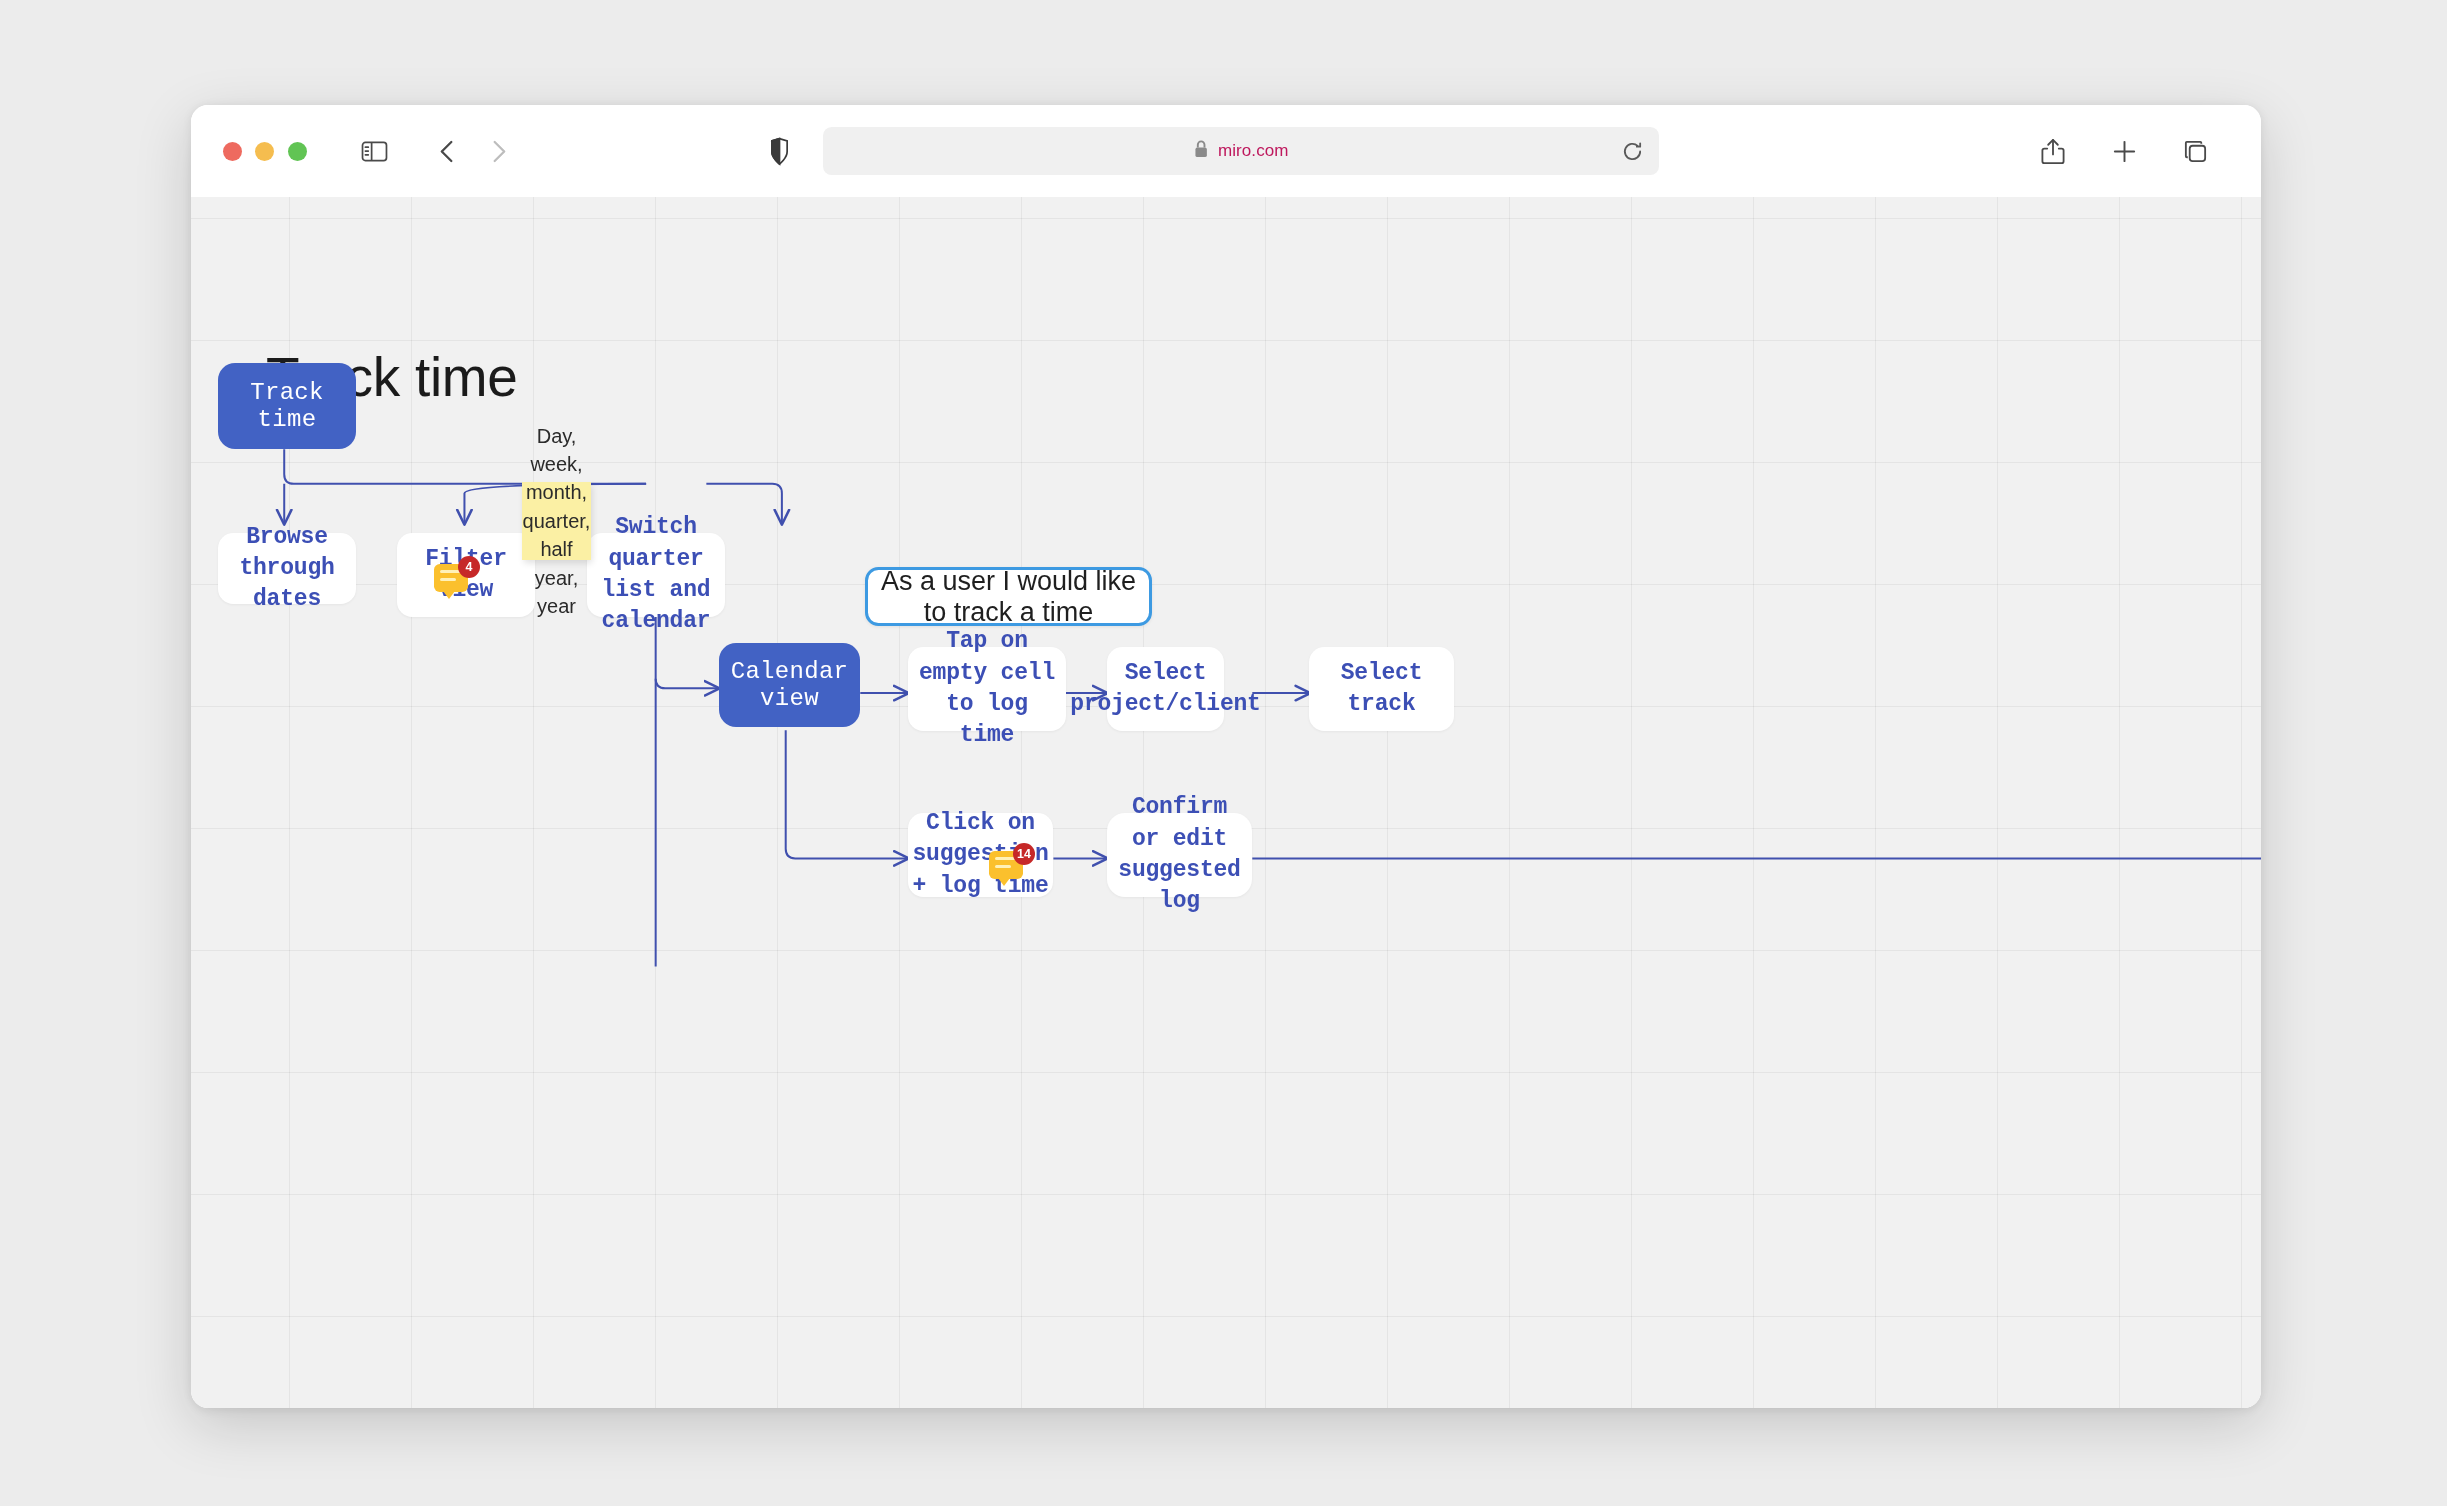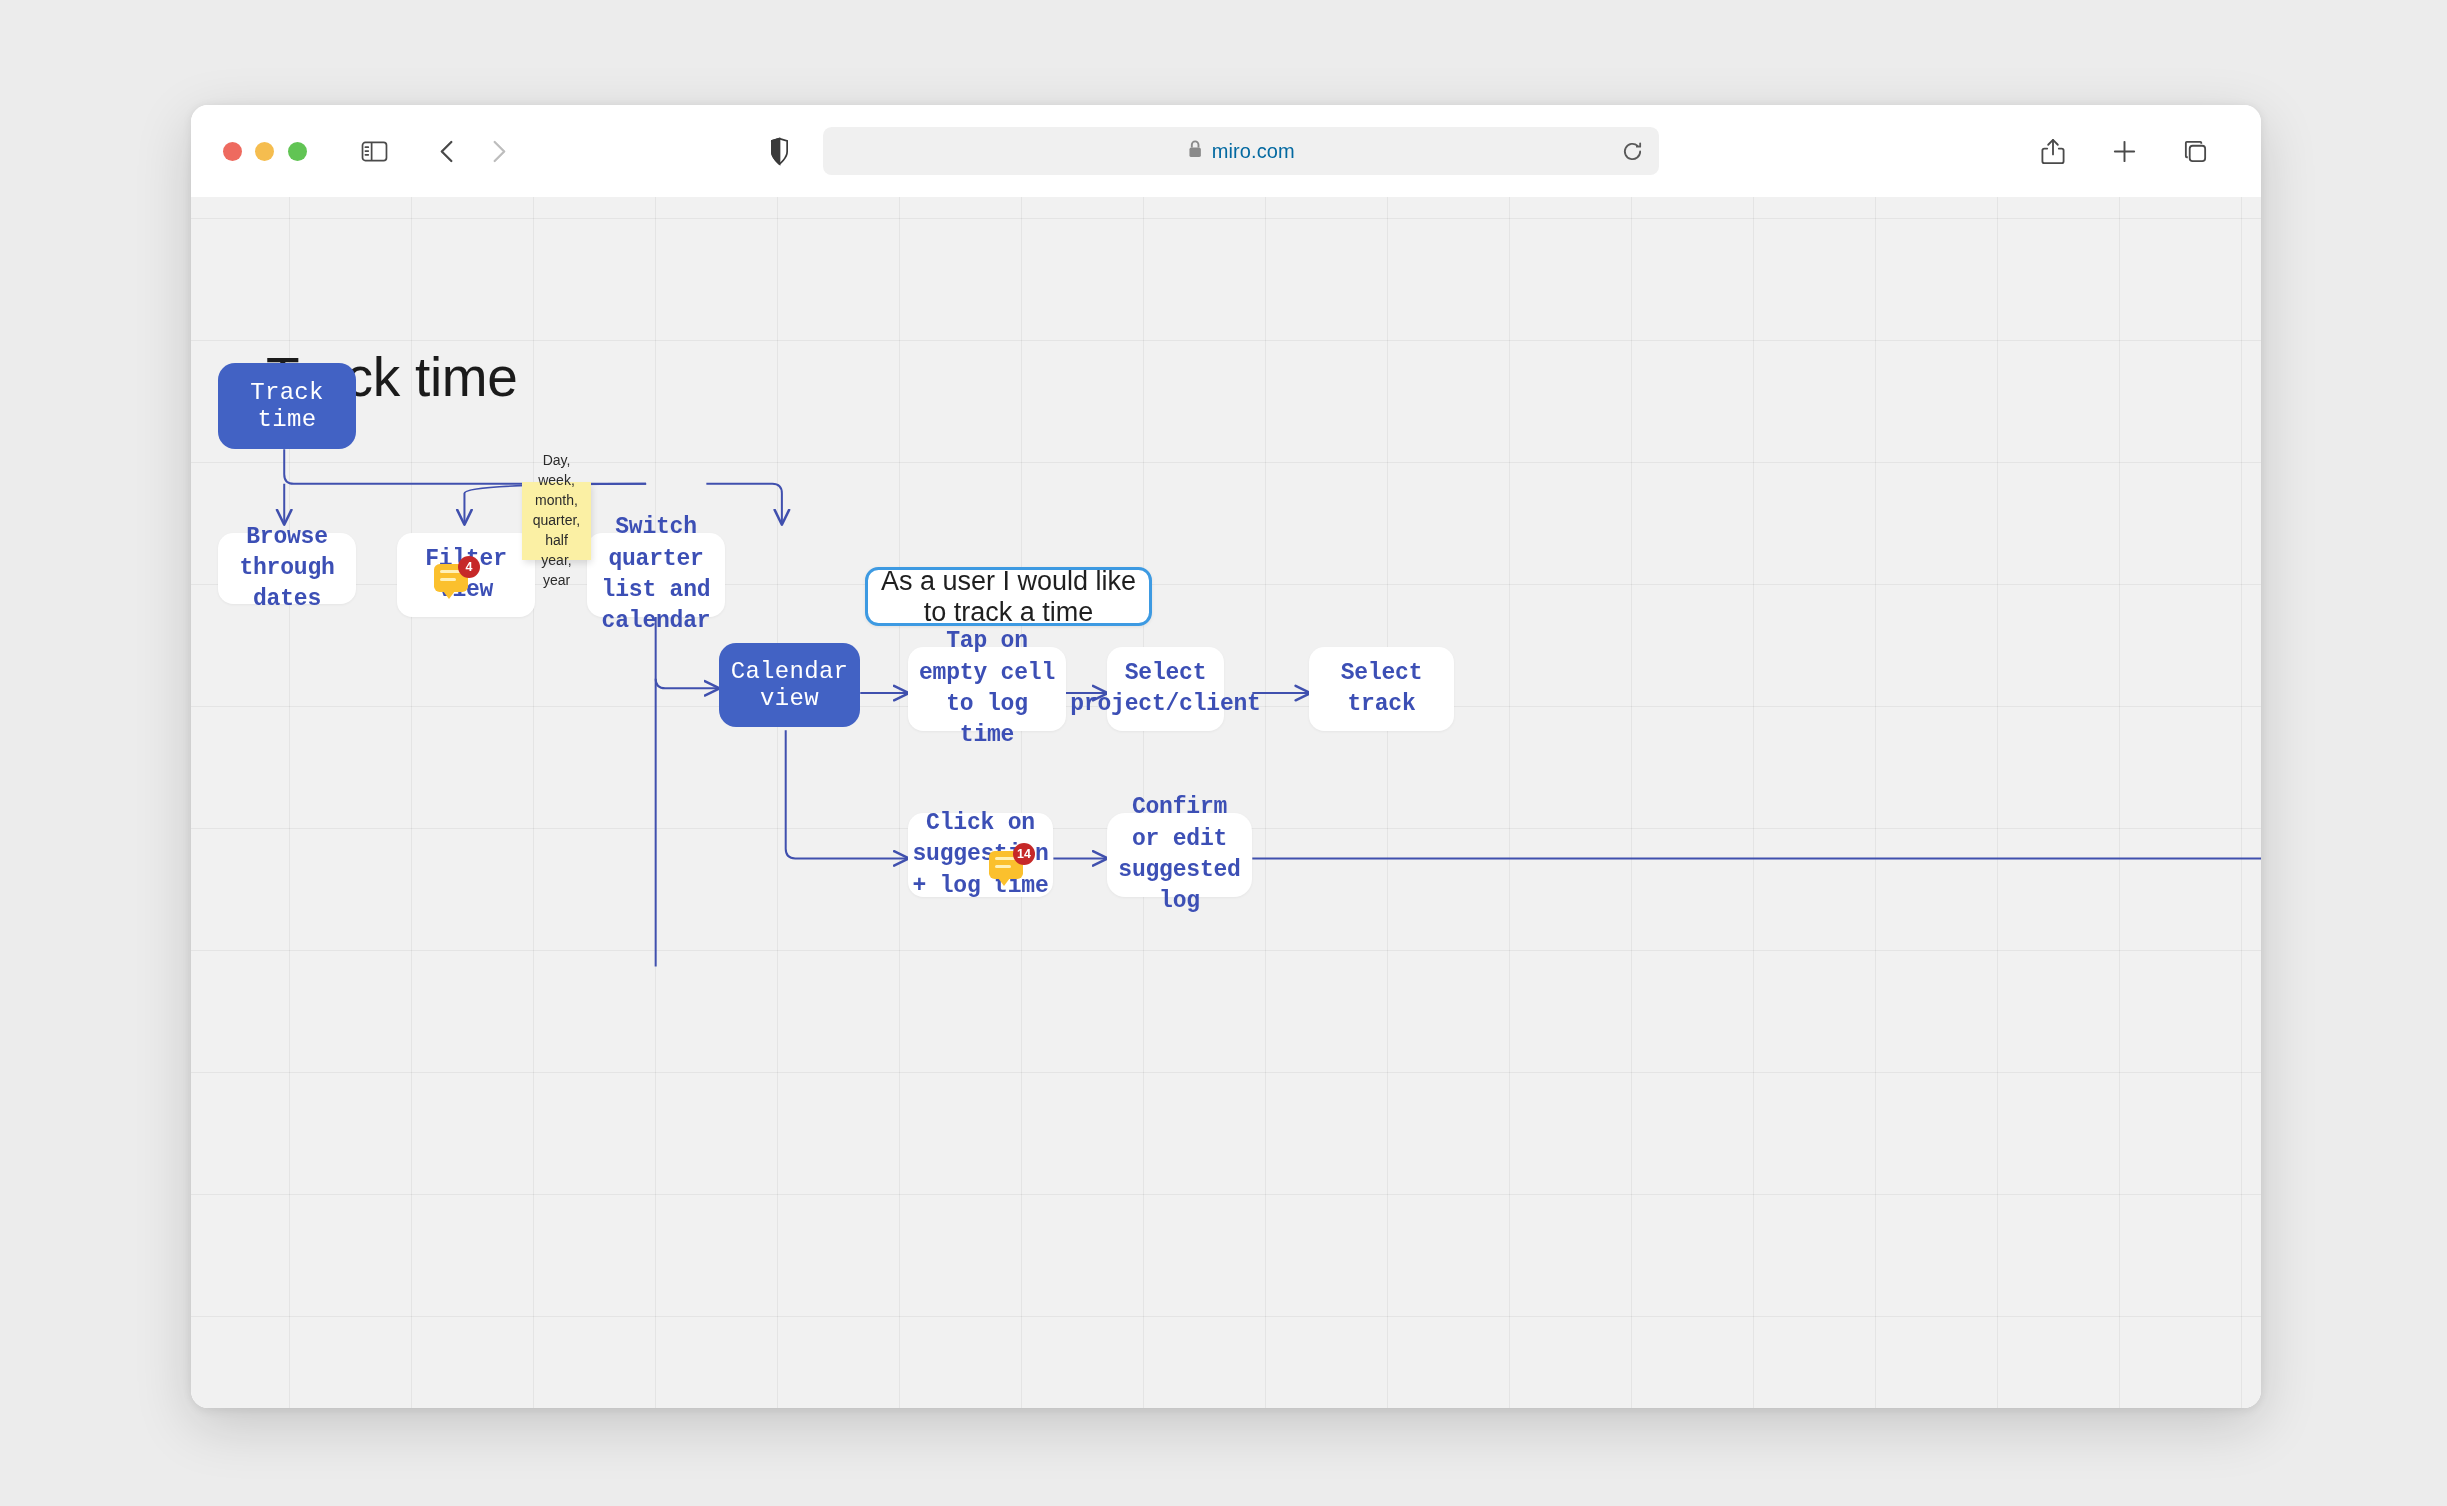--- a/index.html
+++ b/index.html
@@ -68,22 +68,22 @@
     position: relative;
   }
   #url-center {
     flex: 1;
     display: flex;
     align-items: center;
     justify-content: center;
     gap: 8.6px;
   }
   #url-text {
-    font-size: 20px;
-    color: #0369a1;
+    font-size: 17px;
+    color: #be185d;
     letter-spacing: 0.1px;
   }
   #reload-btn {
     position: absolute;
     right: 7.6px;
     width: 38px; height: 38px;
     display: flex; align-items: center; justify-content: center;
     color: #5a5a5a;
   }
 
@@ -171,21 +171,21 @@
     border-radius: 13.4px;
     box-shadow: 0 1px 3.8px rgba(0,0,0,0.07);
     justify-content: flex-start;
   }
 
   .sticky {
     position: absolute;
     background: #fbf0a4;
     color: #2b2b2b;
     font-family: "Liberation Sans", sans-serif;
-    font-size: 14px;
+    font-size: 20px;
     line-height: 1.42;
     text-align: center;
     display: flex;
     align-items: center;
     justify-content: center;
     padding: 7.6px 9.6px;
     box-shadow: 1.9px 3.8px 6.7px rgba(0,0,0,0.12);
   }
 
   

